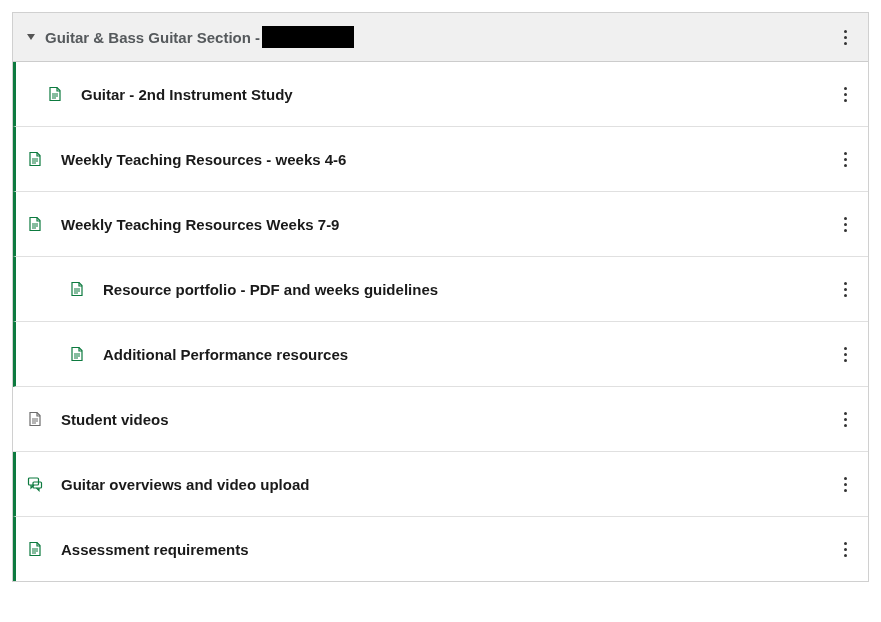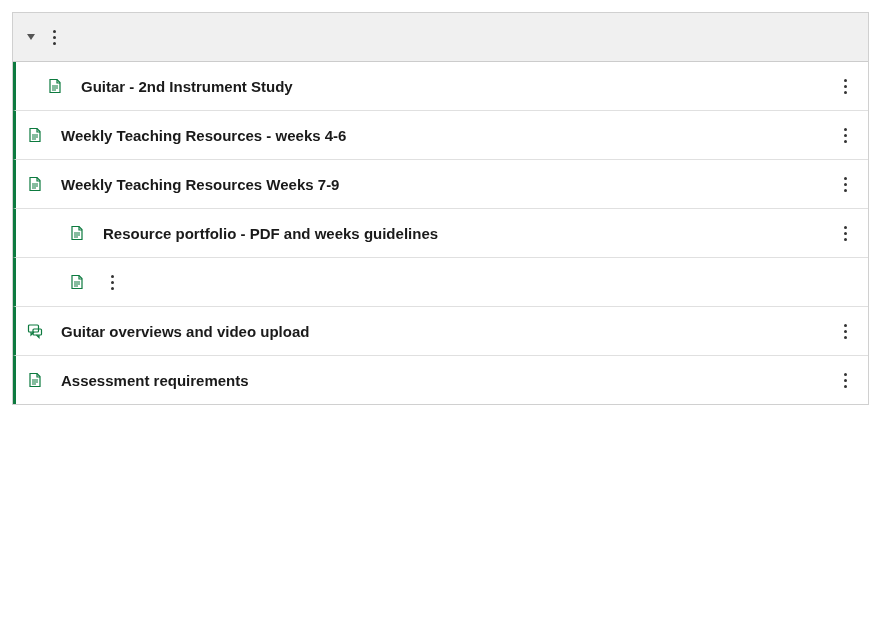--- a/index.html
+++ b/index.html
@@ -68,21 +68,21 @@
       background: #333;
       border-radius: 50%;
     }
     .list {
       display: flex;
       flex-direction: column;
     }
     .row {
       display: flex;
       align-items: center;
-      padding: 12px 14px;
+      padding: 20px 14px;
       border-bottom: 1px solid #e0e0e0;
       background: #fff;
     }
     .row:last-child {
       border-bottom: none;
     }
     .row.accent {
       border-left: 3px solid #0d7a3f;
       padding-left: 11px;
     }
@@ -112,20 +112,24 @@
     .gray-stroke { stroke: #6d6d6d; }
     .green-stroke { stroke: #0d7a3f; }
   </style>
 </head>
 <body>
 
 <div class="section-container">
 
   <div class="section-header">
     <div class="disclosure"></div>
+    <div class="title-wrap">
+      <span class="section-title">Guitar &amp; Bass Guitar Section -</span>
+      <span class="redacted"></span>
+    </div>
     <div class="kebab">
         <span></span>
         <span></span>
         <span></span>
       </div>
   </div>
 
   <div class="list">
 
     <div class="row indent-1 accent">
@@ -195,27 +199,43 @@
     </div>
 
     <div class="row indent-2 accent">
       <span class="icon">
         <svg viewBox="0 0 16 16" fill="none" stroke-width="1.2" class="green-stroke">
             <path d="M3 1.5h7l3 3v10H3z"></path>
             <path d="M10 1.5V5h3"></path>
             <path d="M5 8h6M5 10h6M5 12h4"></path>
           </svg>
       </span>
-      <div class="kebab">
-          <span></span>
-          <span></span>
-          <span></span>
-        </div>
-    </div>
-
+      <span class="label">Additional Performance resources</span>
+      <div class="kebab">
+          <span></span>
+          <span></span>
+          <span></span>
+        </div>
+    </div>
+
+    <div class="row">
+      <span class="icon">
+        <svg viewBox="0 0 16 16" fill="none" stroke-width="1.2" class="gray-stroke">
+            <path d="M3 1.5h7l3 3v10H3z"></path>
+            <path d="M10 1.5V5h3"></path>
+            <path d="M5 8h6M5 10h6M5 12h4"></path>
+          </svg>
+      </span>
+      <span class="label">Student videos</span>
+      <div class="kebab">
+          <span></span>
+          <span></span>
+          <span></span>
+        </div>
+    </div>
 
     <div class="row accent">
       <span class="icon">
         <svg viewBox="0 0 16 16" fill="none" stroke-width="1.2" class="green-stroke">
             <rect x="1.5" y="2" width="10" height="7" rx="1"></rect>
             <path d="M4 9v3l3-3"></path>
             <rect x="6" y="6" width="8.5" height="6" rx="1"></rect>
             <path d="M12 12v2.5l-2.5-2.5"></path>
           </svg>
       </span>

